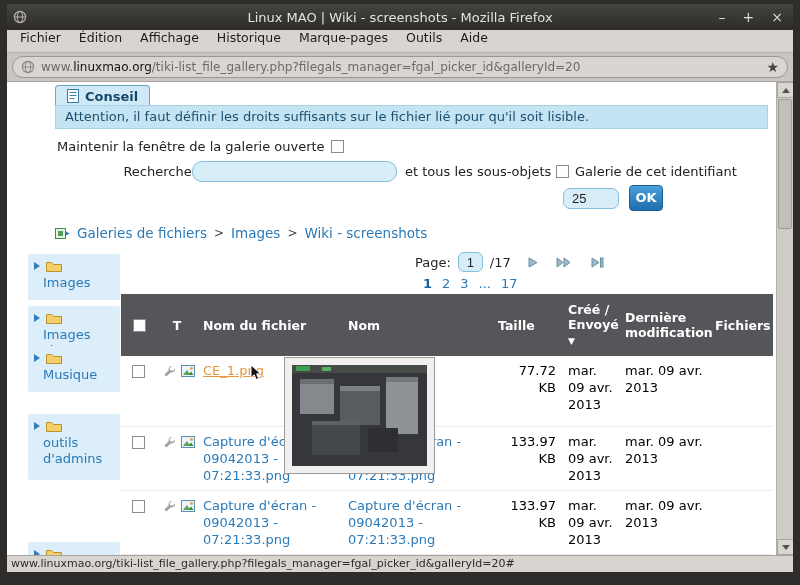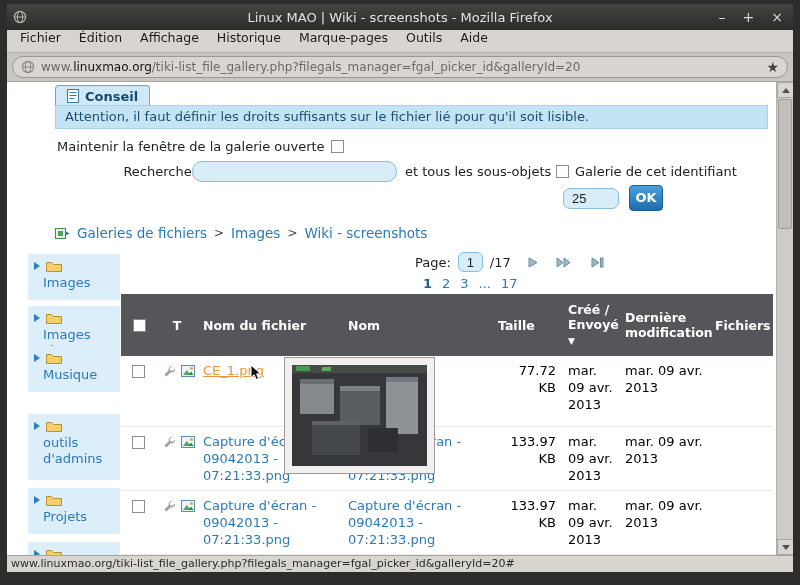--- a/index.html
+++ b/index.html
@@ -265,31 +265,20 @@
         <div class="sb-row">
             <span class="sb-arrow"></span>
             <span style="display:flex;">
               <svg width="16" height="12">
                 <path d="M0.5 2.5 h5 l2 2 h8 v7 h-15 z" fill="#f7cf6a" stroke="#b8922e"></path>
               </svg>
             </span>
           </div>
         <div class="sb-label">outils d'admins</div>
       </div>
-      <div class="sb-item" id="sb5">
-        <div class="sb-row">
-            <span class="sb-arrow"></span>
-            <span style="display:flex;">
-              <svg width="16" height="12">
-                <path d="M0.5 2.5 h5 l2 2 h8 v7 h-15 z" fill="#f7cf6a" stroke="#b8922e"></path>
-              </svg>
-            </span>
-          </div>
-        <div class="sb-label">Projets</div>
-      </div>
       <div class="sb-item" id="sb6">
         <div class="sb-row">
             <span class="sb-arrow"></span>
             <span style="display:flex;">
               <svg width="16" height="12">
                 <path d="M0.5 2.5 h5 l2 2 h8 v7 h-15 z" fill="#f7cf6a" stroke="#b8922e"></path>
               </svg>
             </span>
           </div>
 

